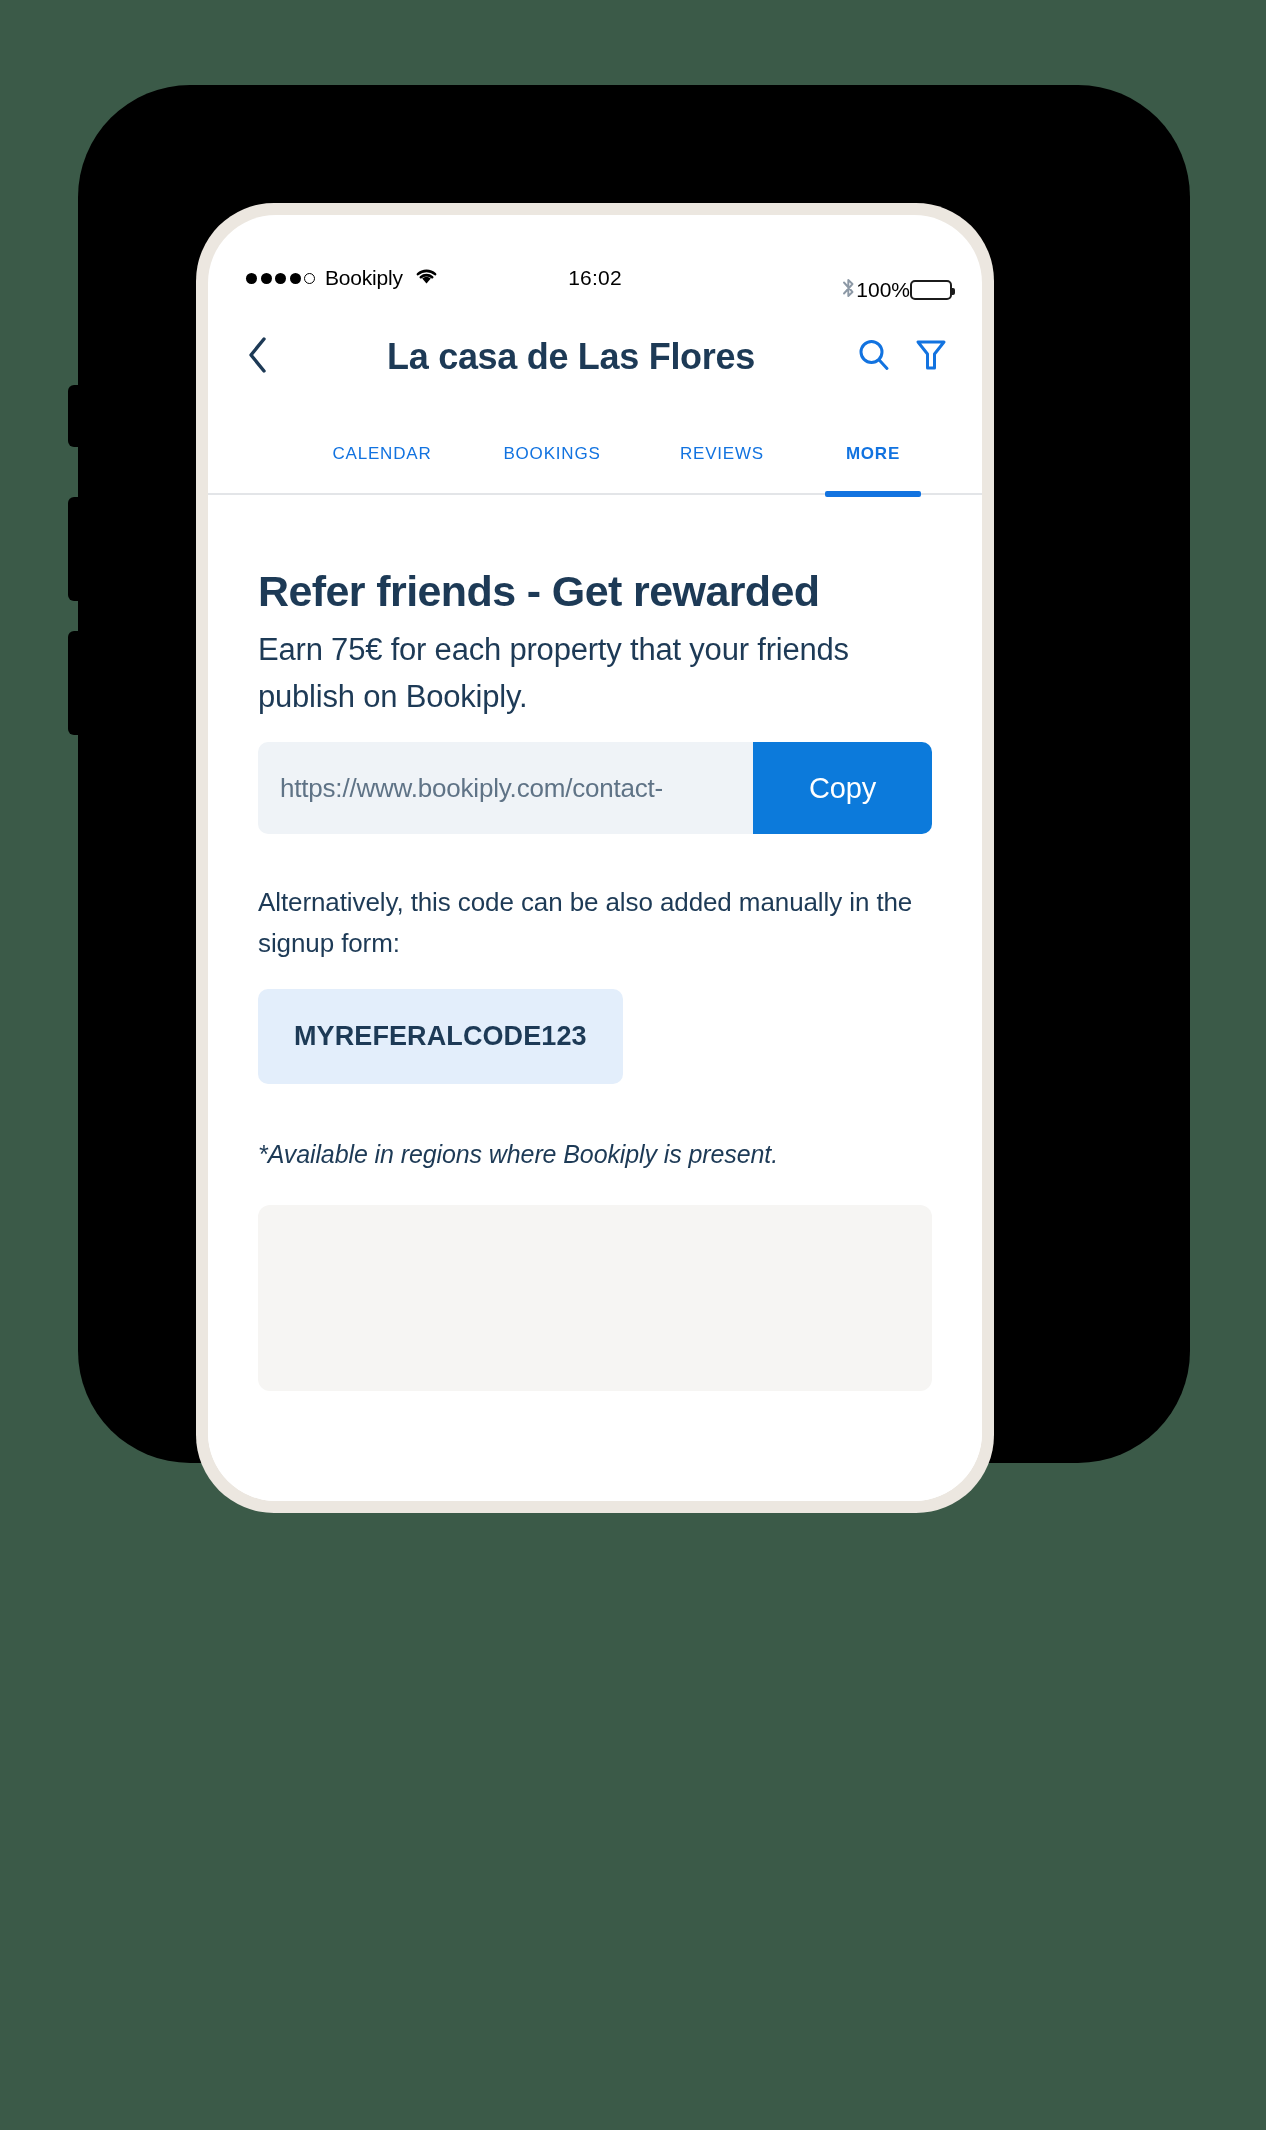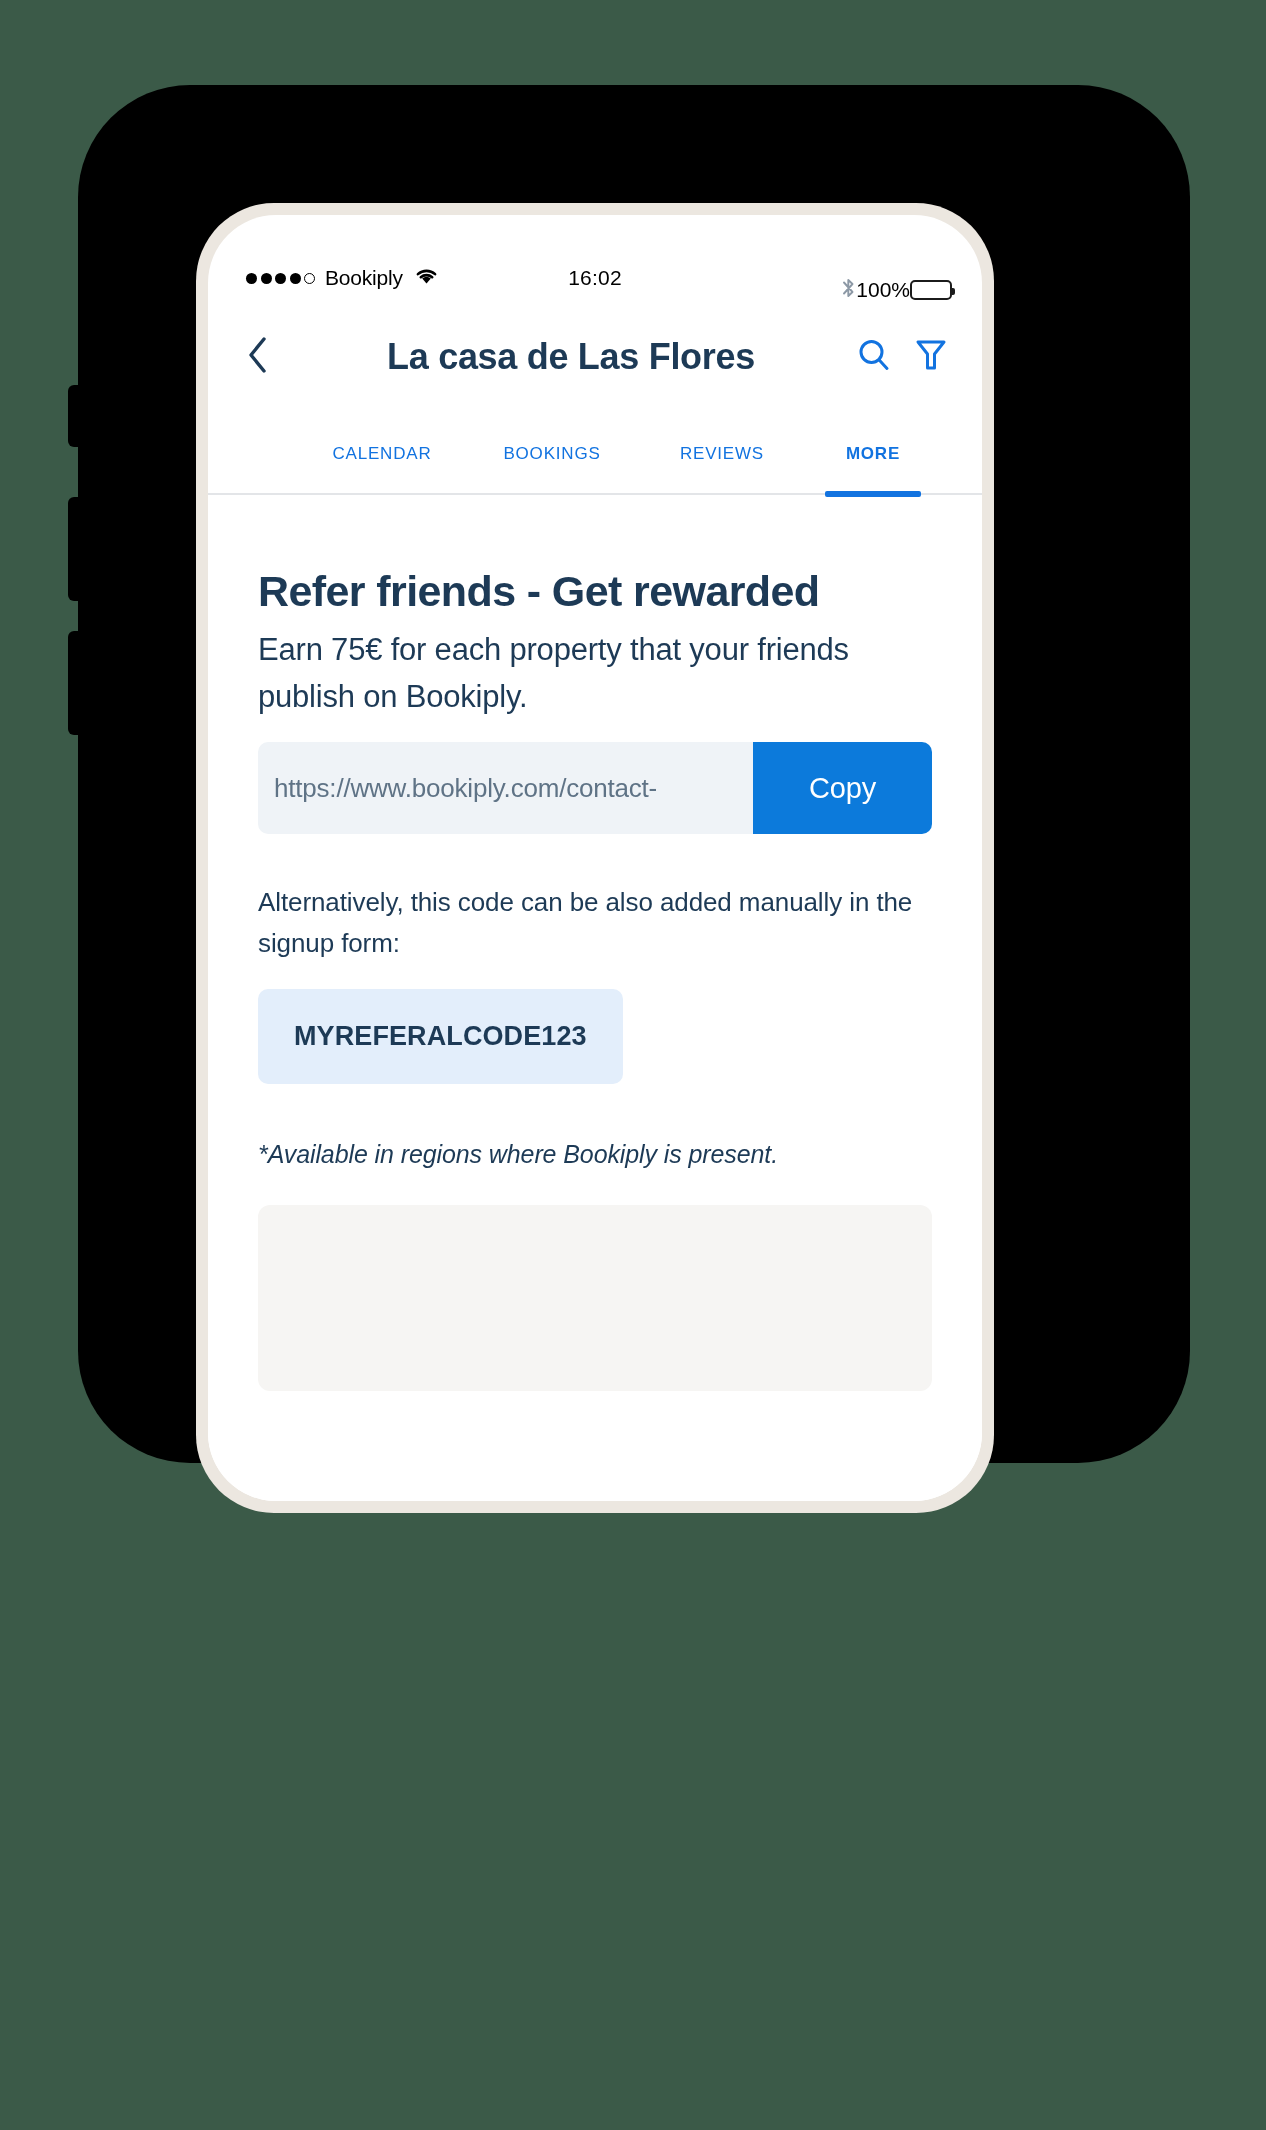--- a/index.html
+++ b/index.html
@@ -234,21 +234,21 @@
     overflow: hidden;
   }
   #referral-link-input {
     flex: 1;
     background: #eff3f7;
     border: none;
     outline: none;
     font-family: "Liberation Sans", sans-serif;
     font-size: 26px;
     color: #5f7386;
-    padding: 0 16px;
+    padding: 0 22px;
     letter-spacing: -0.2px;
   }
   #copy-button {
     width: 179px;
     background: #0c7adb;
     border: none;
     color: #ffffff;
     font-family: "Liberation Sans", sans-serif;
     font-size: 29px;
     cursor: pointer;

